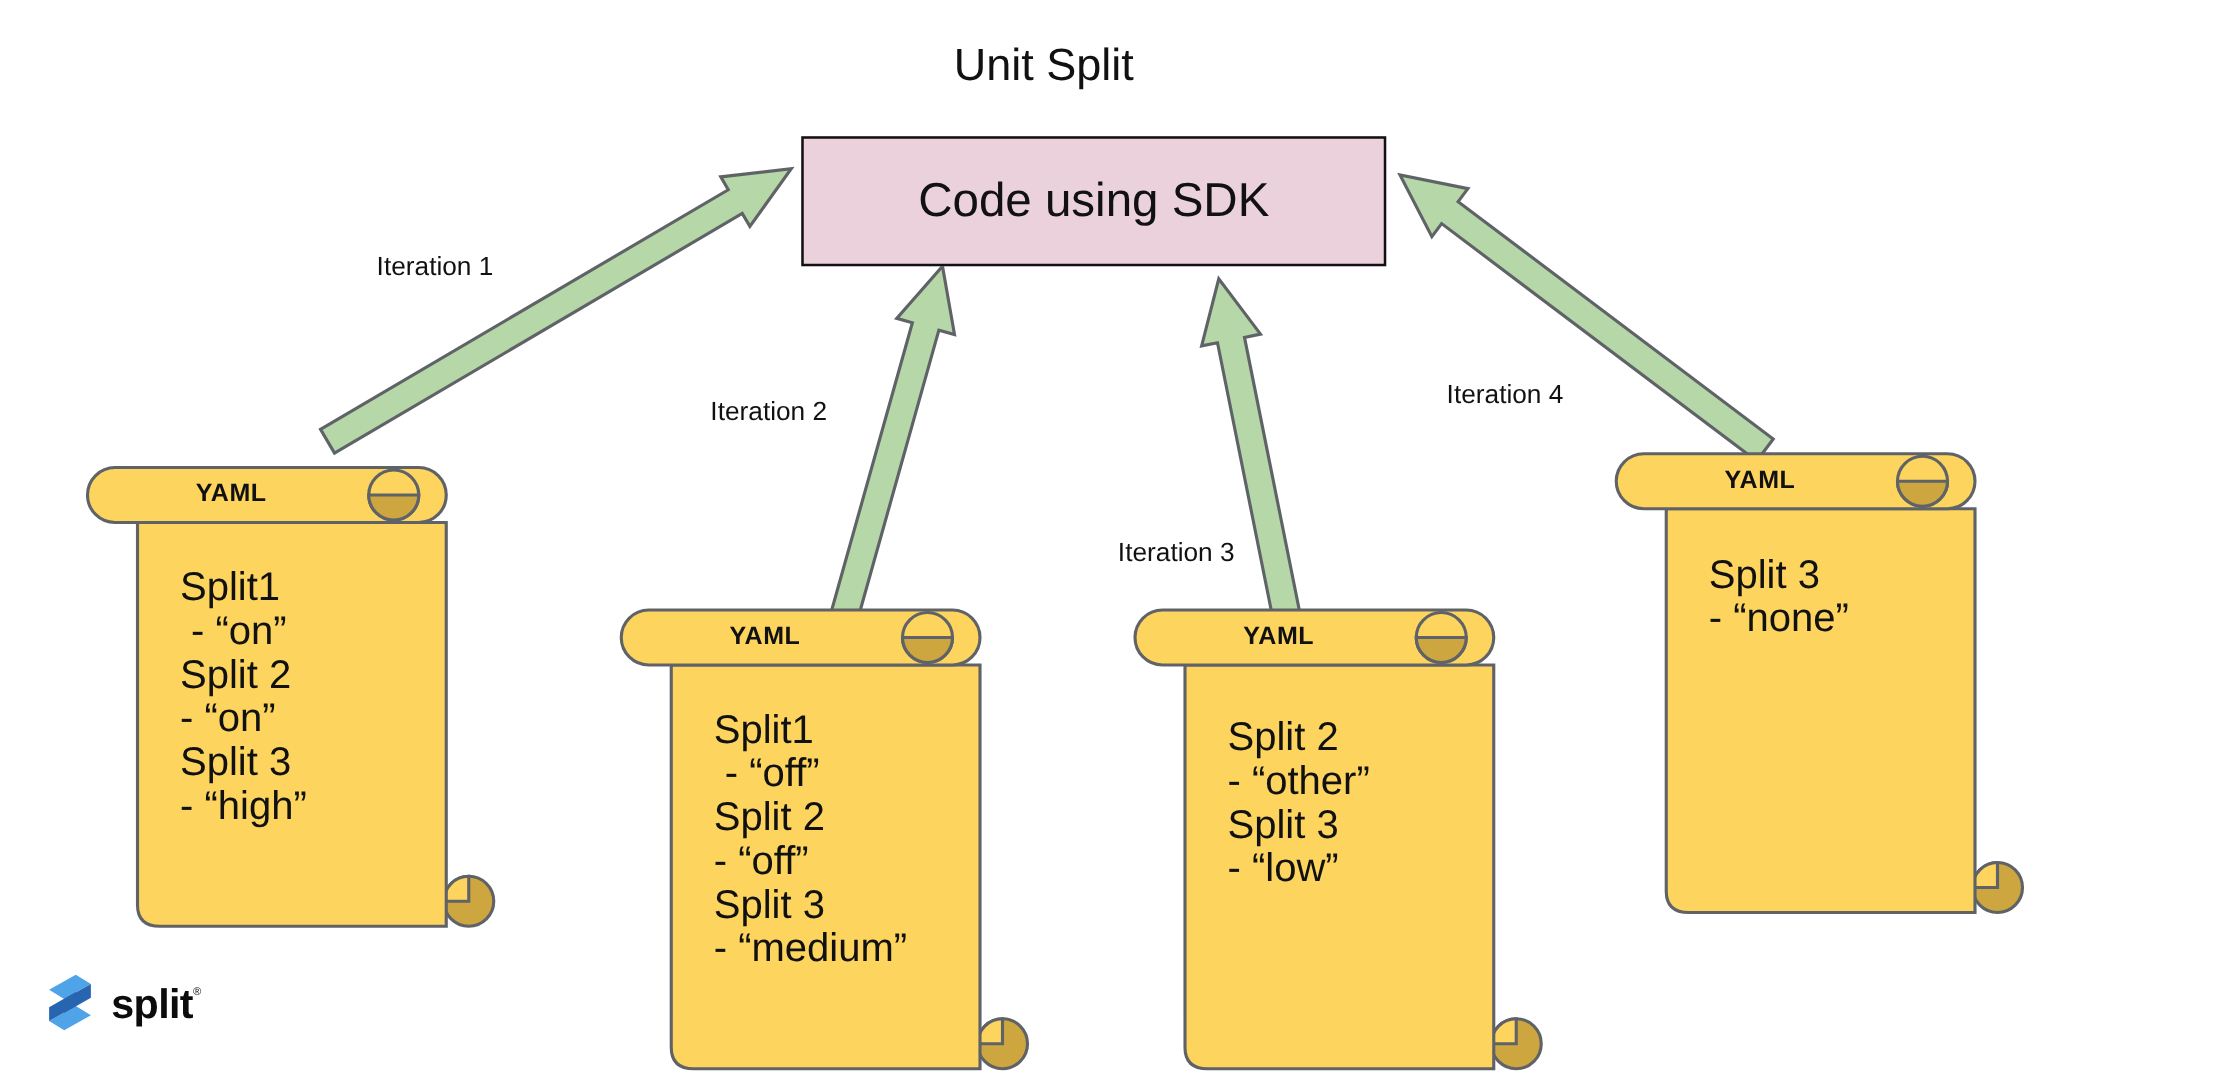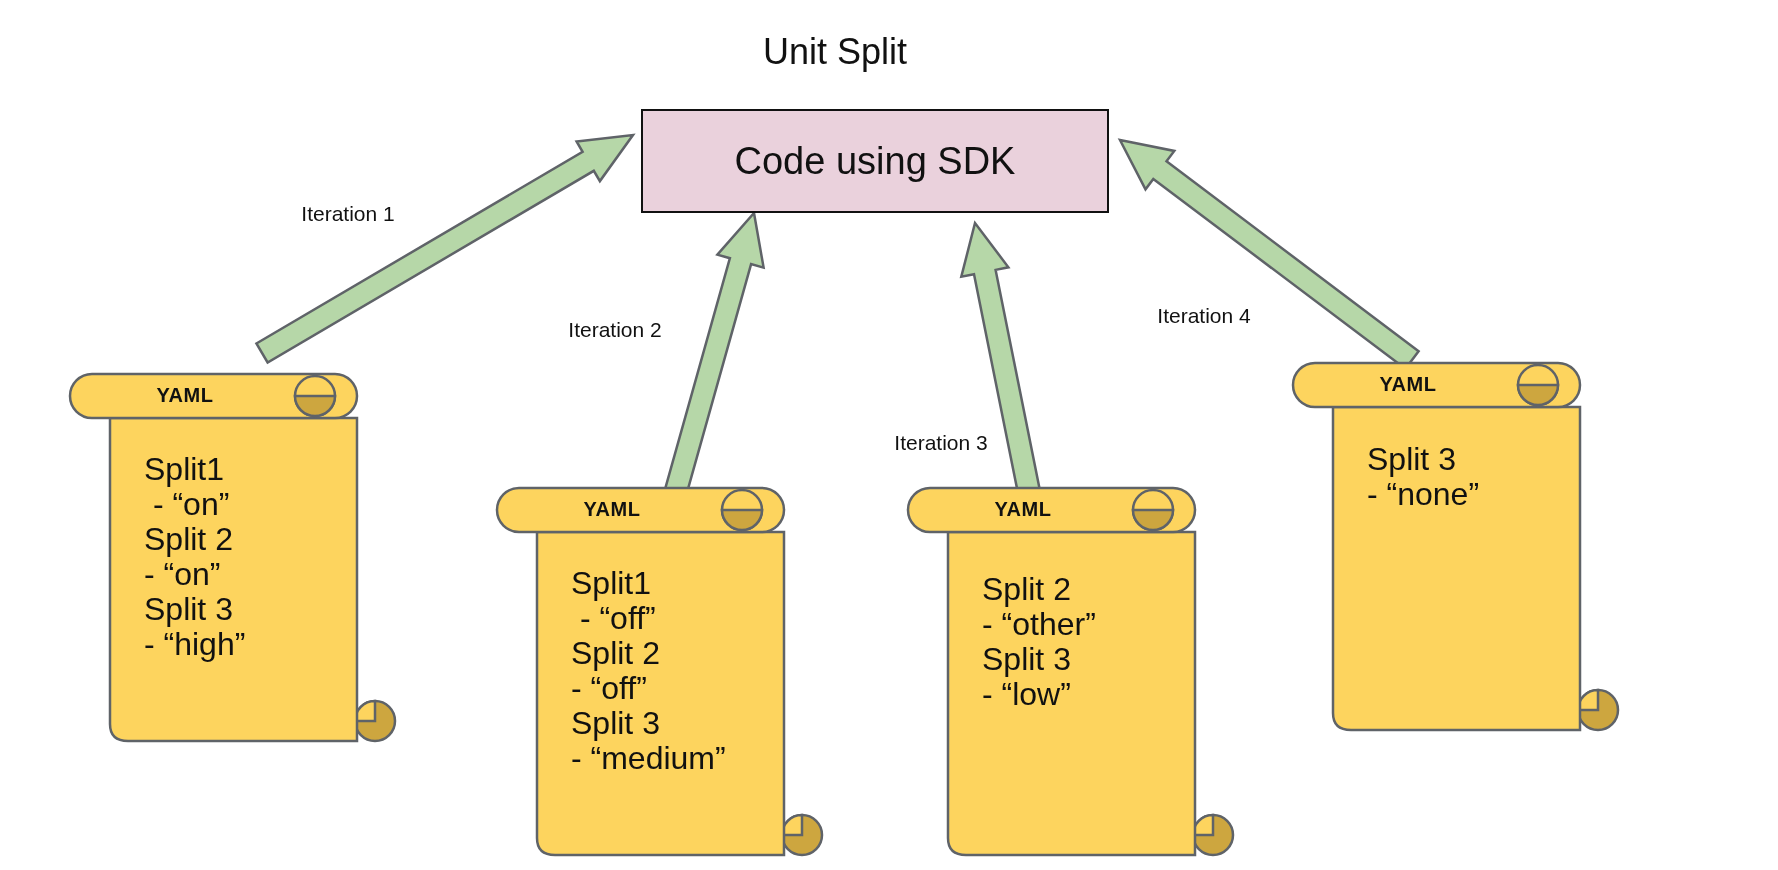--- a/index.html
+++ b/index.html
@@ -111,14 +111,23 @@
   <div class="yaml-header" style="left:908px;top:498px;">YAML</div>
   <div class="scroll-content" style="left:982px;top:572px;">Split 2
 - “other”
 Split 3
 - “low”</div>
 
   <div class="yaml-header" style="left:1293px;top:373px;">YAML</div>
   <div class="scroll-content" style="left:1367px;top:442px;">Split 3
 - “none”</div>
 
+  <div class="logo">
+    <svg width="52" height="52" viewBox="0 0 56 52">
+      <polygon fill="#4fa3e8" points="10,15 33,2 46,10 23,23"></polygon>
+      <polygon fill="#4fa3e8" points="46,37 23,50 10,42 33,29"></polygon>
+      <polygon fill="#2765b0" points="46,10 46,22 23,35 23,23"></polygon>
+      <polygon fill="#2765b0" points="10,42 10,30 33,17 33,29"></polygon>
+    </svg>
+    <div class="logo-text"><span>split</span><span class="logo-mark">®</span></div>
+  </div>
 
 </div>
 
 </body></html>

